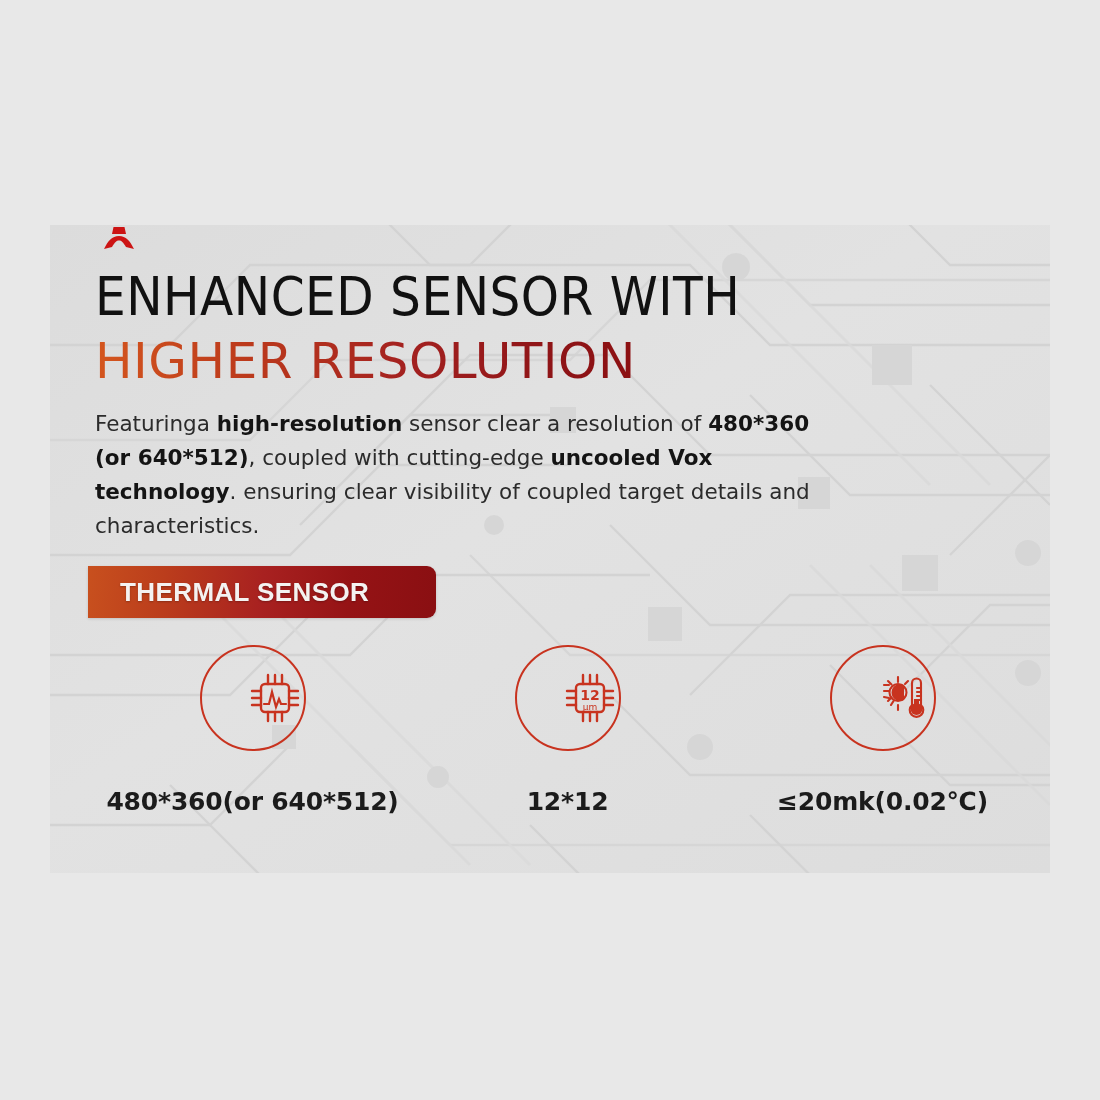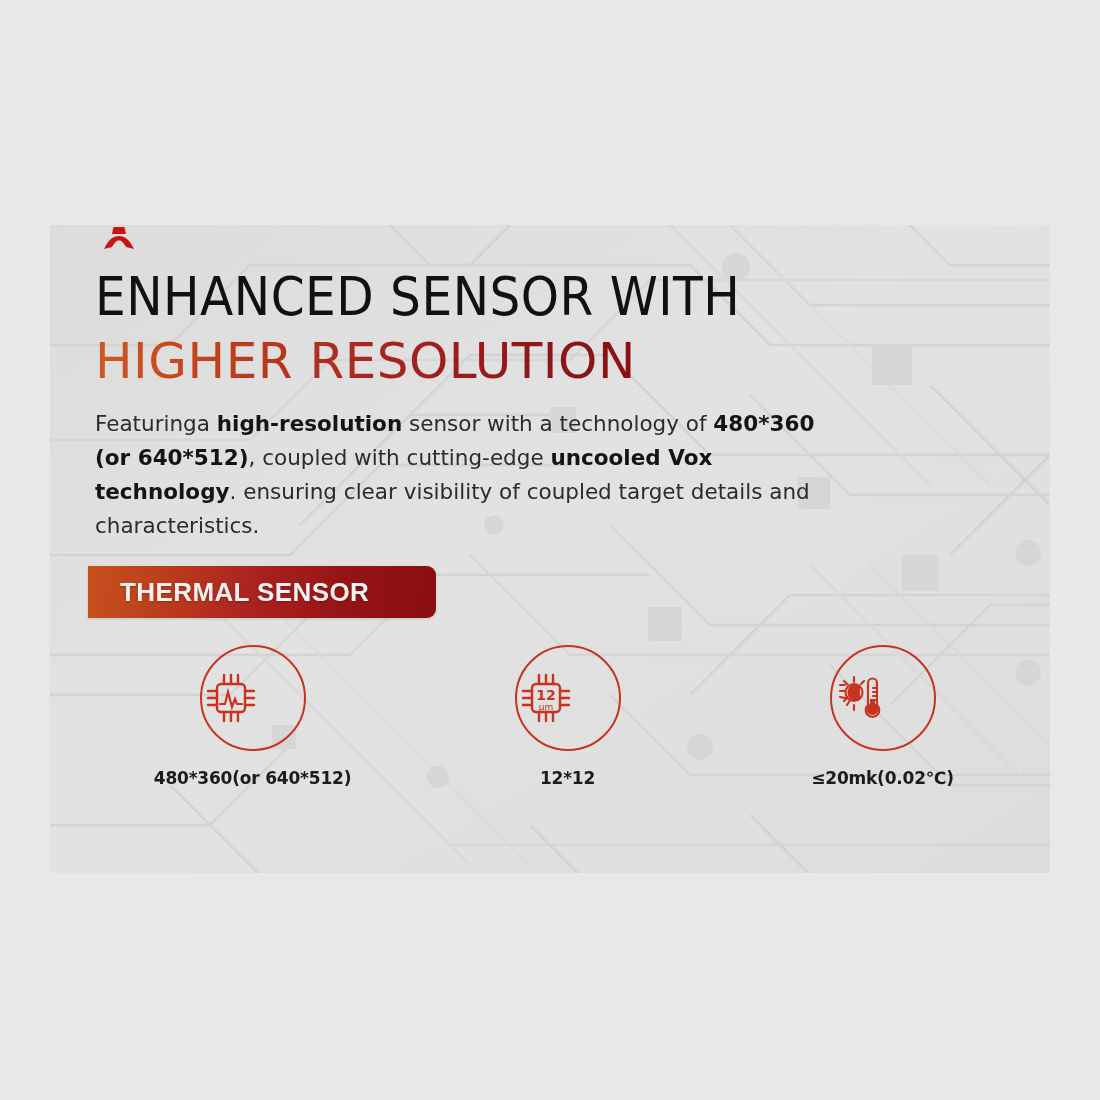--- a/index.html
+++ b/index.html
@@ -137,25 +137,25 @@
     align-items: center;
   }
   .spec-item:nth-child(1) { margin-left: 45px; }
   .spec-circle {
     width: 106px;
     height: 106px;
     border-radius: 50%;
     border: 2.2px solid #c8331f;
     display: flex;
     align-items: center;
-    justify-content: flex-start;
+    justify-content: flex-end;
   }
   .spec-label {
-    margin-top: 17px;
-    font-size: 17px;
+    margin-top: 36px;
+    font-size: 25px;
     font-weight: 700;
     color: #1b1b1b;
     font-family: "DejaVu Sans", sans-serif;
     white-space: nowrap;
     letter-spacing: -0.2px;
   }
 </style>
 </head>
 <body>
 
@@ -233,21 +233,21 @@
       <svg viewBox="0 0 46 34" xmlns="http://www.w3.org/2000/svg">
         <path d="M17.5 2 L28.5 2 L30 9 L16 9 Z" fill="#cc1414"></path>
         <path d="M23 11 C 30 11, 34 16, 38 24 L 30 22 C 27 17, 25.5 15.5, 23 15.5 C 20.5 15.5, 19 17, 16 22 L 8 24 C 12 16, 16 11, 23 11 Z" fill="#cc1414"></path>
       </svg>
     </div>
 
     <div id="headline-1">ENHANCED SENSOR WITH</div>
 
     <div id="headline-2">HIGHER RESOLUTION</div>
 
-    <p id="body-copy"><span>Featuringa </span><b>high-resolution</b><span> sensor with a technology of </span><b>480*360 (or 640*512)</b><span>, coupled with cutting-edge </span><b>uncooled Vox technology</b><span>. ensuring clear visibility of coupled target details and characteristics.</span></p>
+    <p id="body-copy"><span>Featuringa </span><b>high-resolution</b><span> sensor clear a resolution of </span><b>480*360 (or 640*512)</b><span>, coupled with cutting-edge </span><b>uncooled Vox technology</b><span>. ensuring clear visibility of coupled target details and characteristics.</span></p>
 
     <div id="thermal-banner">
       <span id="thermal-banner-label">THERMAL SENSOR</span>
     </div>
 
     <div id="spec-row">
 
       <div class="spec-item">
         <div class="spec-circle">
           <svg width="58" height="58" viewBox="0 0 58 58" xmlns="http://www.w3.org/2000/svg">

